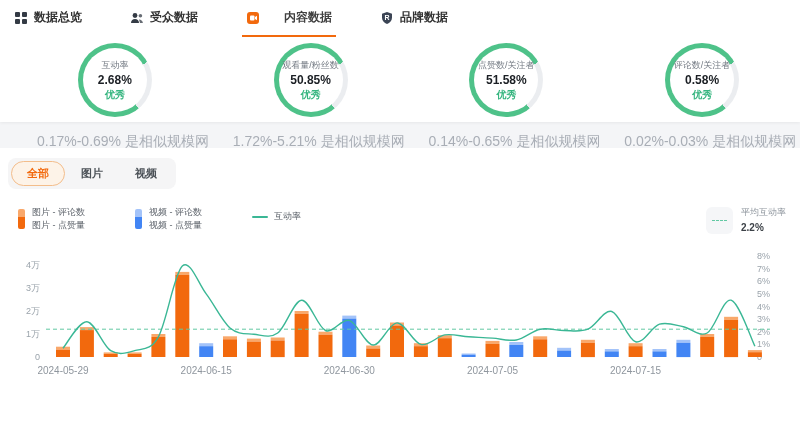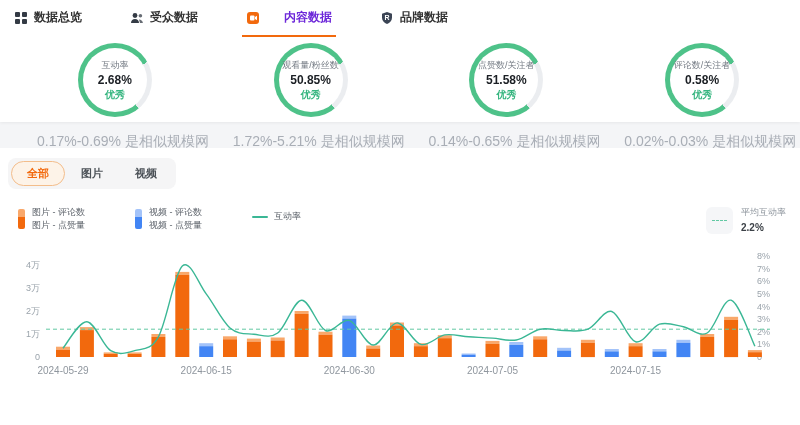--- a/index.html
+++ b/index.html
@@ -7,21 +7,21 @@
     width:800px;height:425px;overflow:hidden;
     background:#f4f5f7;
     font-family:"Liberation Sans","DejaVu Sans",sans-serif;
     color:#333;position:relative;
   }
   
   .top-card{background:#fff;height:122px;box-shadow:0 1px 3px rgba(0,0,0,.06);}
   .nav{display:flex;align-items:center;padding:9px 12px 0 10px;}
   .nav-item{display:flex;align-items:center;gap:6px;font-size:12px;font-weight:bold;
     color:#333;padding:0 4px 9px 4px;margin-right:40px;cursor:pointer;border-bottom:2px solid transparent;}
-  .nav-item.active{color:#6d28d9;border-bottom-color:#f2690d;gap:24px;}
+  .nav-item.active{color:#404040;border-bottom-color:#f2690d;gap:24px;}
   .nav-icon{width:14px;height:14px;display:inline-block;flex:0 0 auto;}
   
   .gauges{display:flex;margin-left:17px;margin-top:6px;}
   .gauge-card{width:200px;display:flex;flex-direction:column;align-items:center;}
   .gauge{width:74px;height:74px;border-radius:50%;position:relative;}
   .gauge-inner{position:absolute;inset:5px;background:#fff;border-radius:50%;
     display:flex;flex-direction:column;align-items:center;justify-content:center;}
   .g-title{font-size:9px;color:#737a83;white-space:nowrap;}
   .g-value{font-size:12px;font-weight:bold;color:#1b1f24;margin:1px 0;}
   .g-rating{font-size:10px;color:#35b57f;font-weight:bold;}

